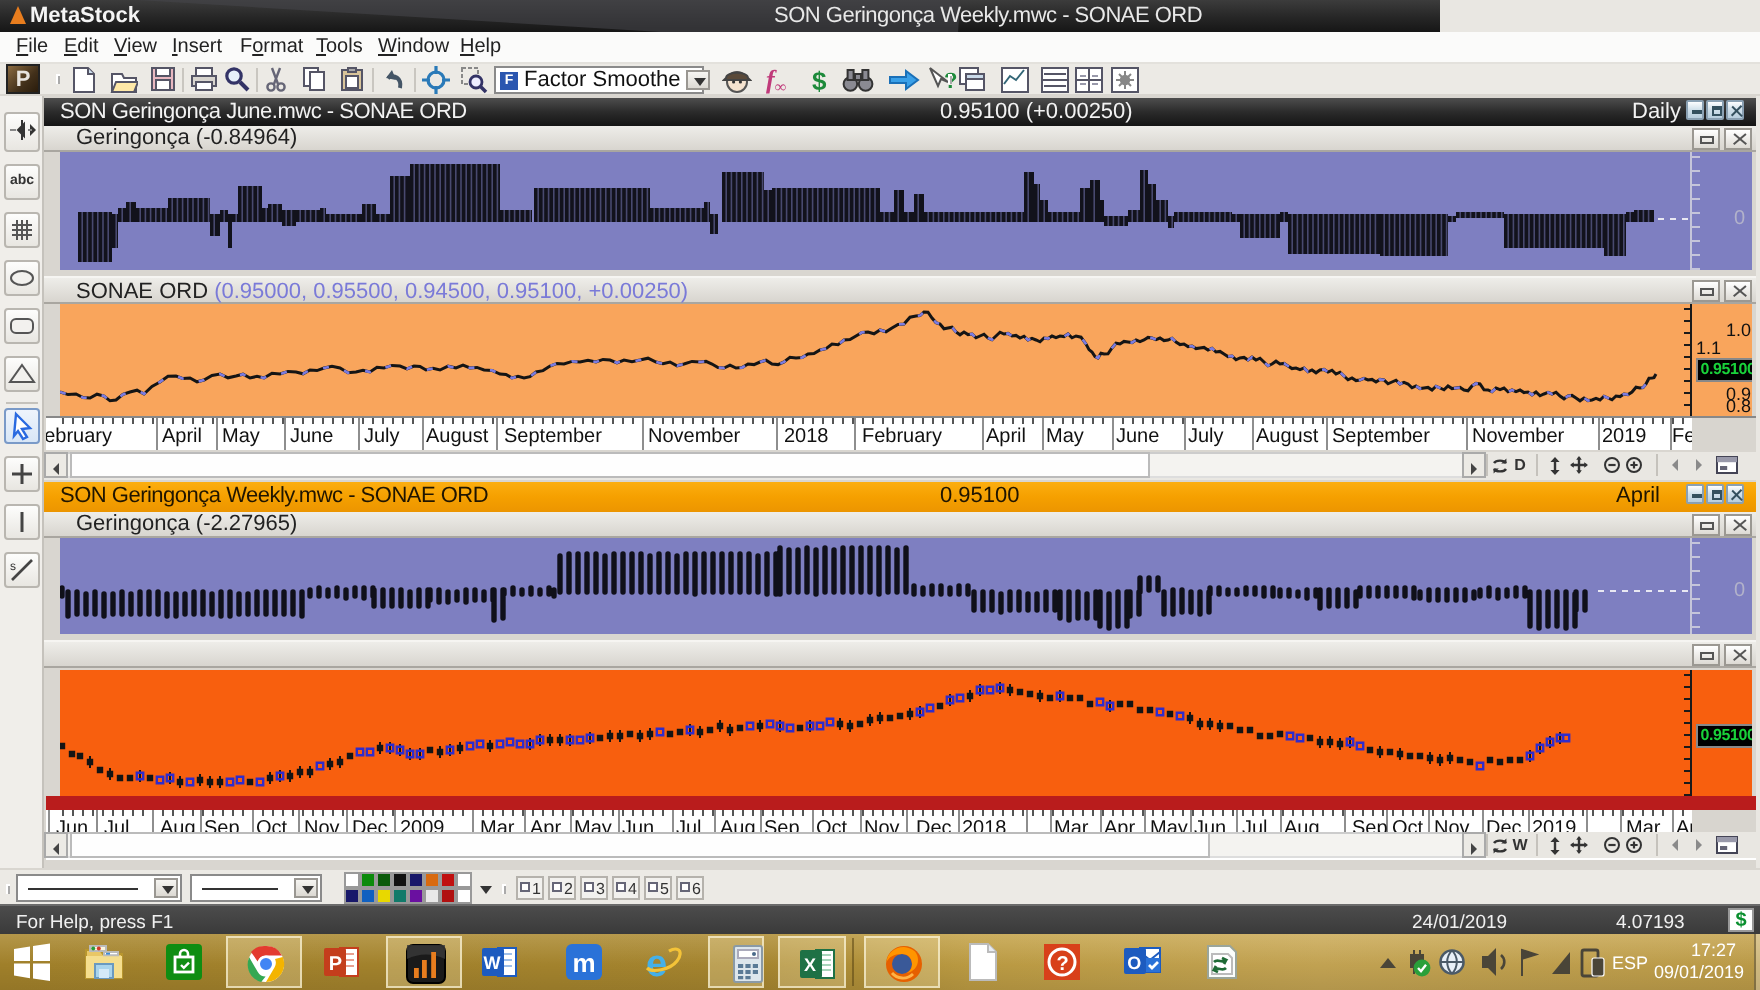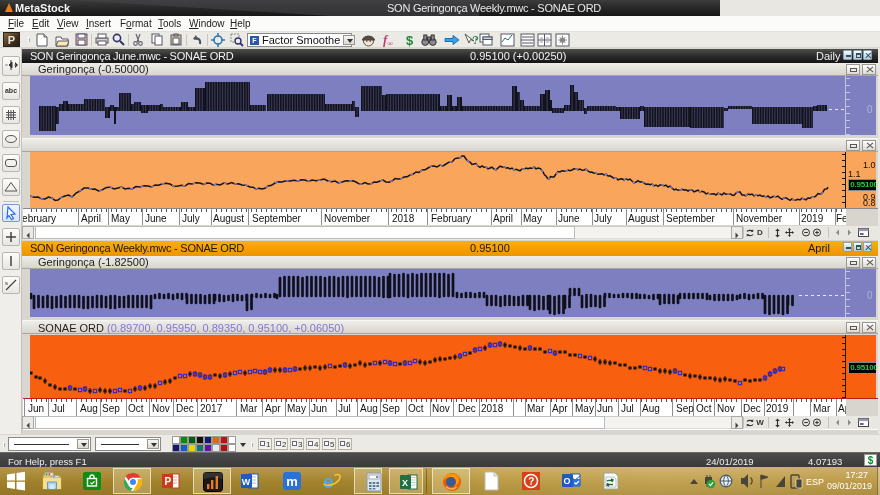--- a/index.html
+++ b/index.html
@@ -213,41 +213,42 @@
 </div>
 
 <div class="abs" style="left:22px;top:48px;width:856px;height:191px;background:#d9d6d0">
   <div class="abs" style="left:0;top:1px;width:856px;height:14px;background:linear-gradient(#4e4e4e,#2b2b2b 50%,#141414);color:#f2f2f2;font-size:11px">
     <span class="abs" style="left:8px;top:1px;letter-spacing:-0.25px">SON Geringonça June.mwc - SONAE ORD</span>
     <span class="abs" style="left:448px;top:1px">0.95100 (+0.00250)</span>
     <span class="abs" style="left:794px;top:1px">Daily</span>
     <span class="abs" style="left:820px;top:1px"><span class="winbtn"><span class="glyph-min"></span></span><span class="winbtn"><span class="glyph-max"></span></span><span class="winbtn"><span class="glyph-x1"></span><span class="glyph-x2"></span></span></span>
   </div>
   <div class="abs" style="left:0;top:15px;width:856px;height:13px;background:linear-gradient(#eeede9,#d8d5cf);border-bottom:1px solid #a9a6a0">
-    <span class="abs" style="left:16px;top:0;font-size:11px;color:#222">Geringonça (-0.50000)</span>
+    <span class="abs" style="left:16px;top:0;font-size:11px;color:#222">Geringonça (-0.84964)</span>
     <span class="panebtn" style="left:824px;top:1px">
         <span class="pglyph-box"></span>
       </span>
     <span class="panebtn" style="left:840px;top:1px">
         <span class="pglyph-x1"></span>
         <span class="pglyph-x2"></span>
       </span>
   </div>
 
   <div class="abs" style="left:8px;top:28px;width:846px;height:59px;background:#7e7fc1;overflow:hidden">
     <svg width="846" height="59" style="position:absolute;left:0;top:0">
         <path d="M9 30H26V55H9zM26 31H29V48H26zM29 28H33V35H29zM33 25H38V35H33zM38 28H54V35H38zM54 23H75V35H54zM75 31H80V42H75zM80 29H84V35H80zM84 31H86V48H84zM86 31H89V35H86zM89 17H101V35H89zM101 28H104V35H101zM104 26H111V35H104zM111 29H118V37H111zM118 29H130V35H118zM130 28H133V35H130zM133 31H151V35H133zM151 26H158V35H151zM158 31H165V35H158zM165 12H175V35H165zM175 6H220V35H175zM220 29H236V35H220zM237 18H295V35H237zM295 28H322V35H295zM322 25H325V35H322zM325 31H329V41H325zM331 10H352V35H331zM352 19H356V35H352zM356 18H410V35H356zM410 30H417V35H410zM417 19H422V35H417zM422 30H427V35H422zM427 21H432V35H427zM432 30H482V35H432zM482 10H487V35H482zM487 16H490V35H487zM490 24H494V35H490zM494 30H510V35H494zM510 18H515V35H510zM515 14H520V35H515zM520 24H522V35H520zM522 32H534V37H522zM534 29H540V35H534zM540 9H544V35H540zM544 16H548V35H544zM548 24H554V35H548zM554 32H557V38H554zM557 30H586V35H557zM586 31H590V35H586zM590 31H610V43H590zM610 30H614V35H610zM614 31H660V51H614zM660 31H694V52H660zM694 32H698V35H694zM698 30H722V33H698zM722 31H772V48H722zM772 31H783V52H772zM783 30H787V35H783zM787 29H797V35H787z" fill="#12121c"></path>
         <path d="M11.1 29.5V55.5M13.7 29.5V55.5M16.3 29.5V55.5M18.9 29.5V55.5M21.5 29.5V55.5M24.1 29.5V55.5M28.1 30.5V48.5M31.1 27.5V35.5M35.1 24.5V35.5M40.1 27.5V35.5M42.7 27.5V35.5M45.3 27.5V35.5M47.9 27.5V35.5M50.5 27.5V35.5M53.1 27.5V35.5M56.1 22.5V35.5M58.7 22.5V35.5M61.3 22.5V35.5M63.9 22.5V35.5M66.5 22.5V35.5M69.1 22.5V35.5M71.7 22.5V35.5M74.3 22.5V35.5M77.1 30.5V42.5M82.1 28.5V35.5M88.1 30.5V35.5M91.1 16.5V35.5M93.7 16.5V35.5M96.3 16.5V35.5M98.9 16.5V35.5M103.1 27.5V35.5M106.1 25.5V35.5M108.7 25.5V35.5M113.1 28.5V37.5M115.7 28.5V37.5M120.1 28.5V35.5M122.7 28.5V35.5M125.3 28.5V35.5M127.9 28.5V35.5M132.1 27.5V35.5M135.1 30.5V35.5M137.7 30.5V35.5M140.3 30.5V35.5M142.9 30.5V35.5M145.5 30.5V35.5M148.1 30.5V35.5M153.1 25.5V35.5M155.7 25.5V35.5M160.1 30.5V35.5M162.7 30.5V35.5M167.1 11.5V35.5M169.7 11.5V35.5M172.3 11.5V35.5M177.1 5.5V35.5M179.7 5.5V35.5M182.3 5.5V35.5M184.9 5.5V35.5M187.5 5.5V35.5M190.1 5.5V35.5M192.7 5.5V35.5M195.3 5.5V35.5M197.9 5.5V35.5M200.5 5.5V35.5M203.1 5.5V35.5M205.7 5.5V35.5M208.3 5.5V35.5M210.9 5.5V35.5M213.5 5.5V35.5M216.1 5.5V35.5M218.7 5.5V35.5M222.1 28.5V35.5M224.7 28.5V35.5M227.3 28.5V35.5M229.9 28.5V35.5M232.5 28.5V35.5M235.1 28.5V35.5M239.1 17.5V35.5M241.7 17.5V35.5M244.3 17.5V35.5M246.9 17.5V35.5M249.5 17.5V35.5M252.1 17.5V35.5M254.7 17.5V35.5M257.3 17.5V35.5M259.9 17.5V35.5M262.5 17.5V35.5M265.1 17.5V35.5M267.7 17.5V35.5M270.3 17.5V35.5M272.9 17.5V35.5M275.5 17.5V35.5M278.1 17.5V35.5M280.7 17.5V35.5M283.3 17.5V35.5M285.9 17.5V35.5M288.5 17.5V35.5M291.1 17.5V35.5M293.7 17.5V35.5M297.1 27.5V35.5M299.7 27.5V35.5M302.3 27.5V35.5M304.9 27.5V35.5M307.5 27.5V35.5M310.1 27.5V35.5M312.7 27.5V35.5M315.3 27.5V35.5M317.9 27.5V35.5M320.5 27.5V35.5M324.1 24.5V35.5M327.1 30.5V41.5M333.1 9.5V35.5M335.7 9.5V35.5M338.3 9.5V35.5M340.9 9.5V35.5M343.5 9.5V35.5M346.1 9.5V35.5M348.7 9.5V35.5M351.3 9.5V35.5M354.1 18.5V35.5M358.1 17.5V35.5M360.7 17.5V35.5M363.3 17.5V35.5M365.9 17.5V35.5M368.5 17.5V35.5M371.1 17.5V35.5M373.7 17.5V35.5M376.3 17.5V35.5M378.9 17.5V35.5M381.5 17.5V35.5M384.1 17.5V35.5M386.7 17.5V35.5M389.3 17.5V35.5M391.9 17.5V35.5M394.5 17.5V35.5M397.1 17.5V35.5M399.7 17.5V35.5M402.3 17.5V35.5M404.9 17.5V35.5M407.5 17.5V35.5M412.1 29.5V35.5M414.7 29.5V35.5M419.1 18.5V35.5M424.1 29.5V35.5M429.1 20.5V35.5M434.1 29.5V35.5M436.7 29.5V35.5M439.3 29.5V35.5M441.9 29.5V35.5M444.5 29.5V35.5M447.1 29.5V35.5M449.7 29.5V35.5M452.3 29.5V35.5M454.9 29.5V35.5M457.5 29.5V35.5M460.1 29.5V35.5M462.7 29.5V35.5M465.3 29.5V35.5M467.9 29.5V35.5M470.5 29.5V35.5M473.1 29.5V35.5M475.7 29.5V35.5M478.3 29.5V35.5M480.9 29.5V35.5M484.1 9.5V35.5M489.1 15.5V35.5M492.1 23.5V35.5M496.1 29.5V35.5M498.7 29.5V35.5M501.3 29.5V35.5M503.9 29.5V35.5M506.5 29.5V35.5M509.1 29.5V35.5M512.1 17.5V35.5M517.1 13.5V35.5M524.1 31.5V37.5M526.7 31.5V37.5M529.3 31.5V37.5M531.9 31.5V37.5M536.1 28.5V35.5M538.7 28.5V35.5M542.1 8.5V35.5M546.1 15.5V35.5M550.1 23.5V35.5M552.7 23.5V35.5M556.1 31.5V38.5M559.1 29.5V35.5M561.7 29.5V35.5M564.3 29.5V35.5M566.9 29.5V35.5M569.5 29.5V35.5M572.1 29.5V35.5M574.7 29.5V35.5M577.3 29.5V35.5M579.9 29.5V35.5M582.5 29.5V35.5M585.1 29.5V35.5M588.1 30.5V35.5M592.1 30.5V43.5M594.7 30.5V43.5M597.3 30.5V43.5M599.9 30.5V43.5M602.5 30.5V43.5M605.1 30.5V43.5M607.7 30.5V43.5M612.1 29.5V35.5M616.1 30.5V51.5M618.7 30.5V51.5M621.3 30.5V51.5M623.9 30.5V51.5M626.5 30.5V51.5M629.1 30.5V51.5M631.7 30.5V51.5M634.3 30.5V51.5M636.9 30.5V51.5M639.5 30.5V51.5M642.1 30.5V51.5M644.7 30.5V51.5M647.3 30.5V51.5M649.9 30.5V51.5M652.5 30.5V51.5M655.1 30.5V51.5M657.7 30.5V51.5M662.1 30.5V52.5M664.7 30.5V52.5M667.3 30.5V52.5M669.9 30.5V52.5M672.5 30.5V52.5M675.1 30.5V52.5M677.7 30.5V52.5M680.3 30.5V52.5M682.9 30.5V52.5M685.5 30.5V52.5M688.1 30.5V52.5M690.7 30.5V52.5M693.3 30.5V52.5M696.1 31.5V35.5M700.1 29.5V33.5M702.7 29.5V33.5M705.3 29.5V33.5M707.9 29.5V33.5M710.5 29.5V33.5M713.1 29.5V33.5M715.7 29.5V33.5M718.3 29.5V33.5M720.9 29.5V33.5M724.1 30.5V48.5M726.7 30.5V48.5M729.3 30.5V48.5M731.9 30.5V48.5M734.5 30.5V48.5M737.1 30.5V48.5M739.7 30.5V48.5M742.3 30.5V48.5M744.9 30.5V48.5M747.5 30.5V48.5M750.1 30.5V48.5M752.7 30.5V48.5M755.3 30.5V48.5M757.9 30.5V48.5M760.5 30.5V48.5M763.1 30.5V48.5M765.7 30.5V48.5M768.3 30.5V48.5M770.9 30.5V48.5M774.1 30.5V52.5M776.7 30.5V52.5M779.3 30.5V52.5M781.9 30.5V52.5M785.1 29.5V35.5M789.1 28.5V35.5M791.7 28.5V35.5M794.3 28.5V35.5" stroke="#7e7fc1" stroke-width="0.8" opacity="0.5" fill="none"></path>
       </svg>
     <div class="abs" style="left:799px;top:33px;width:16px;height:1px;background:repeating-linear-gradient(90deg,#e8e8f2 0 3px,transparent 3px 6px)"></div>
     <div class="abs" style="left:815px;top:0;width:1px;height:59px;background:#c5c5da"></div>
     <div class="abs" style="left:815px;top:2px;width:5px;height:57px;background:repeating-linear-gradient(#c5c5da 0 1px,transparent 1px 7px)"></div>
     <div class="abs" style="left:837px;top:28px;font-size:10px;color:#b2b2ca">0</div>
   </div>
   <div class="abs" style="left:0;top:90px;width:856px;height:14px;background:linear-gradient(#eeede9,#d8d5cf);border-top:1px solid #f6f5f2;border-bottom:1px solid #a9a6a0">
+    <span class="abs" style="left:16px;top:1px;font-size:11px;color:#222">SONAE ORD <span style="color:#7a7ad8">(0.95000, 0.95500, 0.94500, 0.95100, +0.00250)</span></span>
     <span class="panebtn" style="left:824px;top:1px">
         <span class="pglyph-box"></span>
       </span>
     <span class="panebtn" style="left:840px;top:1px">
         <span class="pglyph-x1"></span>
         <span class="pglyph-x2"></span>
       </span>
   </div>
 
   <div class="abs" style="left:8px;top:104px;width:846px;height:56px;background:#f9a55c;overflow:hidden">
@@ -353,62 +354,61 @@
 </div>
 
 <div class="abs" style="left:22px;top:240px;width:856px;height:194px;background:#d9d6d0">
   <div class="abs" style="left:0;top:1px;width:856px;height:15px;background:linear-gradient(#fcae10,#f5a000 50%,#ec9500);color:#201500;font-size:11px">
     <span class="abs" style="left:8px;top:1px;letter-spacing:-0.25px">SON Geringonça Weekly.mwc - SONAE ORD</span>
     <span class="abs" style="left:448px;top:1px">0.95100</span>
     <span class="abs" style="left:786px;top:1px">April</span>
     <span class="abs" style="left:820px;top:1px"><span class="winbtn"><span class="glyph-min"></span></span><span class="winbtn"><span class="glyph-max"></span></span><span class="winbtn"><span class="glyph-x1"></span><span class="glyph-x2"></span></span></span>
   </div>
   <div class="abs" style="left:0;top:16px;width:856px;height:13px;background:linear-gradient(#eeede9,#d8d5cf);border-bottom:1px solid #a9a6a0">
-    <span class="abs" style="left:16px;top:0;font-size:11px;color:#222">Geringonça (-1.82500)</span>
+    <span class="abs" style="left:16px;top:0;font-size:11px;color:#222">Geringonça (-2.27965)</span>
     <span class="panebtn" style="left:824px;top:1px">
         <span class="pglyph-box"></span>
       </span>
     <span class="panebtn" style="left:840px;top:1px">
         <span class="pglyph-x1"></span>
         <span class="pglyph-x2"></span>
       </span>
   </div>
 
   <div class="abs" style="left:8px;top:29px;width:846px;height:48px;background:#7e7fc1;overflow:hidden">
     <svg width="846" height="48" style="position:absolute;left:0;top:0">
         <path d="M1.0 25V29M4.0 27V39M8.5 27V38M13.0 28V38M17.5 27V38M22.0 28V39M26.5 28V38M31.0 27V38M35.5 28V38M40.0 27V38M44.5 27V38M49.0 27V38M53.5 28V39M58.0 28V39M62.5 28V38M67.0 27V38M71.5 27V38M76.0 28V38M80.5 27V39M85.0 27V39M89.5 28V38M94.0 28V38M98.5 27V38M103.0 27V38M107.5 27V38M112.0 27V38M116.5 27V38M121.0 27V39M125.0 26V29M129.5 25V29M134.0 26V29M138.5 25V29M143.0 26V30M147.5 25V29M152.0 25V30M156.5 25V29M157.0 26V34M161.5 26V34M166.0 26V34M170.5 26V34M175.0 27V34M179.5 26V34M184.0 26V34M185.0 26V31M189.5 26V32M194.0 27V32M198.5 27V31M203.0 26V32M207.5 26V31M212.0 27V31M216.5 26V31M217.0 26V41M221.5 26V40M222.0 26V28M226.5 25V28M231.0 26V28M235.5 25V28M240.0 26V28M244.5 25V28M247.0 26V29M250.0 9V27M254.5 8V27M259.0 8V27M263.5 8V27M268.0 8V27M272.5 9V27M277.0 8V27M281.5 8V27M286.0 8V27M290.5 8V27M295.0 9V27M299.5 8V27M304.0 8V27M308.5 9V27M313.0 8V27M317.5 8V28M322.0 8V27M326.5 8V27M331.0 8V27M335.5 8V27M340.0 8V27M344.5 8V27M349.0 9V27M353.5 8V28M358.0 8V28M360.0 5V28M364.5 6V27M369.0 6V27M373.5 5V27M378.0 6V28M382.5 5V27M387.0 6V27M391.5 5V27M396.0 5V27M400.5 5V27M405.0 5V27M409.5 5V28M414.0 5V27M418.5 6V27M423.0 5V27M427.0 24V28M431.5 25V28M436.0 24V28M440.5 24V28M445.0 25V28M449.5 24V28M454.0 24V28M457.0 27V36M461.5 27V36M466.0 27V36M470.5 28V37M475.0 27V36M479.5 27V36M484.0 28V36M488.5 28V36M493.0 27V36M497.5 27V36M500.0 27V40M504.5 27V41M509.0 27V40M513.5 28V40M518.0 27V40M520.0 27V44M524.5 28V45M529.0 27V44M533.5 27V44M535.0 27V39M539.5 27V38M540.0 20V27M544.5 20V26M549.0 20V26M552.0 27V38M556.5 26V38M561.0 26V37M565.5 27V37M570.0 27V38M574.5 27V37M575.0 25V28M579.5 25V28M584.0 26V28M588.5 26V28M593.0 25V28M597.5 25V28M602.0 25V29M606.5 25V29M610.0 26V29M614.5 26V29M619.0 27V29M623.5 26V30M628.0 26V29M630.0 26V35M634.5 26V34M639.0 26V34M643.5 26V34M648.0 27V34M650.0 25V29M654.5 25V29M659.0 25V29M663.5 25V29M668.0 25V29M672.5 25V29M677.0 25V30M680.0 27V30M684.5 26V31M689.0 26V31M693.5 26V31M698.0 26V31M702.5 26V31M707.0 27V30M710.0 26V29M714.5 25V29M719.0 26V30M723.5 26V29M728.0 25V29M732.5 25V29M735.0 27V44M739.5 27V45M744.0 27V44M748.5 27V44M753.0 27V45M757.5 28V44M758.0 27V36M762.5 27V36" stroke="#10101a" stroke-width="2.7" fill="none" stroke-linecap="round"></path>
       </svg>
     <div class="abs" style="left:769px;top:26px;width:46px;height:1px;background:repeating-linear-gradient(90deg,#e8e8f2 0 3px,transparent 3px 6px)"></div>
     <div class="abs" style="left:815px;top:0;width:1px;height:48px;background:#c5c5da"></div>
     <div class="abs" style="left:815px;top:2px;width:5px;height:46px;background:repeating-linear-gradient(#c5c5da 0 1px,transparent 1px 7px)"></div>
     <div class="abs" style="left:837px;top:21px;font-size:10px;color:#b2b2ca">0</div>
   </div>
   <div class="abs" style="left:0;top:80px;width:856px;height:14px;background:linear-gradient(#eeede9,#d8d5cf);border-top:1px solid #f6f5f2;border-bottom:1px solid #a9a6a0">
-    <span class="abs" style="left:16px;top:1px;font-size:11px;color:#222">SONAE ORD <span style="color:#7a7ad8">(0.89700, 0.95950, 0.89350, 0.95100, +0.06050)</span></span>
     <span class="panebtn" style="left:824px;top:1px">
         <span class="pglyph-box"></span>
       </span>
     <span class="panebtn" style="left:840px;top:1px">
         <span class="pglyph-x1"></span>
         <span class="pglyph-x2"></span>
       </span>
   </div>
 
   <div class="abs" style="left:8px;top:95px;width:846px;height:63px;background:#f85f0e;overflow:hidden">
     <svg width="846" height="63" style="position:absolute;left:0;top:0">
         <path d="M15 43V49M25 49V55M40 50V56M55 51V57M60 53V59M70 52V58M75 53V59M80 53V59M105 51V57M110 50V56M115 50V56M120 48V54M125 48V54M135 44V50M140 43V49M160 36V42M165 36V42M170 37V43M175 39V45M180 39V45M190 38V44M195 37V43M200 36V42M215 35V41M235 34V40M240 32V38M245 32V38M250 32V38M255 32V38M265 31V37M275 30V36M280 30V36M290 30V36M295 29V35M315 27V33M320 28V34M330 25V31M335 27V33M350 25V31M360 25V31M375 25V31M390 24V30M395 25V31M405 22V28M410 21V27M425 19V25M430 18V24M445 12V18M455 10V16M460 7V13M470 6V12M475 7V13M490 10V16M500 10V16M525 15V21M565 21V27M570 24V30M575 24V30M580 25V31M630 33V39M635 33V39M640 34V40M645 33V39M660 38V44M670 39V45M685 41V47M690 42V48M695 41V47M735 40V46M740 36V42M745 33V39M750 31V37" stroke="#141414" stroke-width="1" fill="none"></path>
         <path d="M-0.6000000000000001 36.4h3.2v3.2h-3.2zM4.4 40.4h3.2v3.2h-3.2zM8.4 41.4h3.2v3.2h-3.2zM13.4 44.4h3.2v3.2h-3.2zM18.4 48.4h3.2v3.2h-3.2zM23.4 50.4h3.2v3.2h-3.2zM28.4 52.4h3.2v3.2h-3.2zM33.4 52.4h3.2v3.2h-3.2zM43.4 52.4h3.2v3.2h-3.2zM58.4 54.4h3.2v3.2h-3.2zM68.4 53.4h3.2v3.2h-3.2zM73.4 54.4h3.2v3.2h-3.2zM78.4 54.4h3.2v3.2h-3.2zM93.4 54.4h3.2v3.2h-3.2zM103.4 52.4h3.2v3.2h-3.2zM113.4 51.4h3.2v3.2h-3.2zM118.4 49.4h3.2v3.2h-3.2zM123.4 49.4h3.2v3.2h-3.2zM133.4 45.4h3.2v3.2h-3.2zM138.4 44.4h3.2v3.2h-3.2zM143.4 41.4h3.2v3.2h-3.2zM158.4 37.4h3.2v3.2h-3.2zM183.4 38.4h3.2v3.2h-3.2zM188.4 39.4h3.2v3.2h-3.2zM198.4 37.4h3.2v3.2h-3.2zM213.4 36.4h3.2v3.2h-3.2zM243.4 33.4h3.2v3.2h-3.2zM248.4 33.4h3.2v3.2h-3.2zM268.4 32.4h3.2v3.2h-3.2zM273.4 31.4h3.2v3.2h-3.2zM278.4 31.4h3.2v3.2h-3.2zM283.4 30.4h3.2v3.2h-3.2zM288.4 31.4h3.2v3.2h-3.2zM293.4 30.4h3.2v3.2h-3.2zM303.4 30.4h3.2v3.2h-3.2zM308.4 29.4h3.2v3.2h-3.2zM318.4 29.4h3.2v3.2h-3.2zM323.4 28.4h3.2v3.2h-3.2zM328.4 26.4h3.2v3.2h-3.2zM333.4 28.4h3.2v3.2h-3.2zM338.4 27.4h3.2v3.2h-3.2zM348.4 26.4h3.2v3.2h-3.2zM368.4 27.4h3.2v3.2h-3.2zM388.4 25.4h3.2v3.2h-3.2zM393.4 26.4h3.2v3.2h-3.2zM398.4 25.4h3.2v3.2h-3.2zM403.4 23.4h3.2v3.2h-3.2zM408.4 22.4h3.2v3.2h-3.2zM413.4 22.4h3.2v3.2h-3.2zM418.4 21.4h3.2v3.2h-3.2zM423.4 20.4h3.2v3.2h-3.2zM438.4 16.4h3.2v3.2h-3.2zM453.4 11.4h3.2v3.2h-3.2zM473.4 8.4h3.2v3.2h-3.2zM478.4 9.4h3.2v3.2h-3.2zM483.4 10.4h3.2v3.2h-3.2zM488.4 11.4h3.2v3.2h-3.2zM493.4 12.4h3.2v3.2h-3.2zM503.4 12.4h3.2v3.2h-3.2zM508.4 12.4h3.2v3.2h-3.2zM513.4 15.4h3.2v3.2h-3.2zM528.4 15.4h3.2v3.2h-3.2zM533.4 15.4h3.2v3.2h-3.2zM538.4 18.4h3.2v3.2h-3.2zM543.4 18.4h3.2v3.2h-3.2zM553.4 20.4h3.2v3.2h-3.2zM563.4 22.4h3.2v3.2h-3.2zM568.4 25.4h3.2v3.2h-3.2zM573.4 25.4h3.2v3.2h-3.2zM578.4 26.4h3.2v3.2h-3.2zM583.4 26.4h3.2v3.2h-3.2zM588.4 28.4h3.2v3.2h-3.2zM593.4 28.4h3.2v3.2h-3.2zM598.4 31.4h3.2v3.2h-3.2zM603.4 31.4h3.2v3.2h-3.2zM608.4 30.4h3.2v3.2h-3.2zM623.4 32.4h3.2v3.2h-3.2zM628.4 34.4h3.2v3.2h-3.2zM633.4 34.4h3.2v3.2h-3.2zM638.4 35.4h3.2v3.2h-3.2zM653.4 38.4h3.2v3.2h-3.2zM658.4 39.4h3.2v3.2h-3.2zM663.4 39.4h3.2v3.2h-3.2zM668.4 40.4h3.2v3.2h-3.2zM673.4 41.4h3.2v3.2h-3.2zM678.4 41.4h3.2v3.2h-3.2zM683.4 42.4h3.2v3.2h-3.2zM688.4 43.4h3.2v3.2h-3.2zM693.4 42.4h3.2v3.2h-3.2zM698.4 43.4h3.2v3.2h-3.2zM703.4 44.4h3.2v3.2h-3.2zM713.4 43.4h3.2v3.2h-3.2zM718.4 44.4h3.2v3.2h-3.2zM723.4 43.4h3.2v3.2h-3.2zM728.4 43.4h3.2v3.2h-3.2z" fill="#141414"></path>
         <path d="M38.4 51.4h3.2v3.2h-3.2zM48.4 53.4h3.2v3.2h-3.2zM53.4 52.4h3.2v3.2h-3.2zM63.4 54.4h3.2v3.2h-3.2zM83.4 54.4h3.2v3.2h-3.2zM88.4 53.4h3.2v3.2h-3.2zM98.4 54.4h3.2v3.2h-3.2zM108.4 51.4h3.2v3.2h-3.2zM128.4 46.4h3.2v3.2h-3.2zM148.4 39.4h3.2v3.2h-3.2zM153.4 39.4h3.2v3.2h-3.2zM163.4 37.4h3.2v3.2h-3.2zM168.4 38.4h3.2v3.2h-3.2zM173.4 40.4h3.2v3.2h-3.2zM178.4 40.4h3.2v3.2h-3.2zM193.4 38.4h3.2v3.2h-3.2zM203.4 36.4h3.2v3.2h-3.2zM208.4 35.4h3.2v3.2h-3.2zM218.4 35.4h3.2v3.2h-3.2zM223.4 34.4h3.2v3.2h-3.2zM228.4 35.4h3.2v3.2h-3.2zM233.4 35.4h3.2v3.2h-3.2zM238.4 33.4h3.2v3.2h-3.2zM253.4 33.4h3.2v3.2h-3.2zM258.4 33.4h3.2v3.2h-3.2zM263.4 32.4h3.2v3.2h-3.2zM298.4 29.4h3.2v3.2h-3.2zM313.4 28.4h3.2v3.2h-3.2zM343.4 26.4h3.2v3.2h-3.2zM353.4 25.4h3.2v3.2h-3.2zM358.4 26.4h3.2v3.2h-3.2zM363.4 27.4h3.2v3.2h-3.2zM373.4 26.4h3.2v3.2h-3.2zM378.4 26.4h3.2v3.2h-3.2zM383.4 24.4h3.2v3.2h-3.2zM428.4 19.4h3.2v3.2h-3.2zM433.4 17.4h3.2v3.2h-3.2zM443.4 13.4h3.2v3.2h-3.2zM448.4 12.4h3.2v3.2h-3.2zM458.4 8.4h3.2v3.2h-3.2zM463.4 8.4h3.2v3.2h-3.2zM468.4 7.4h3.2v3.2h-3.2zM498.4 11.4h3.2v3.2h-3.2zM518.4 14.4h3.2v3.2h-3.2zM523.4 16.4h3.2v3.2h-3.2zM548.4 19.4h3.2v3.2h-3.2zM558.4 21.4h3.2v3.2h-3.2zM613.4 31.4h3.2v3.2h-3.2zM618.4 32.4h3.2v3.2h-3.2zM643.4 34.4h3.2v3.2h-3.2zM648.4 36.4h3.2v3.2h-3.2zM708.4 46.4h3.2v3.2h-3.2zM733.4 41.4h3.2v3.2h-3.2zM738.4 37.4h3.2v3.2h-3.2zM743.4 34.4h3.2v3.2h-3.2zM748.4 32.4h3.2v3.2h-3.2zM751.4 32.4h3.2v3.2h-3.2z" fill="none" stroke="#2f2ccc" stroke-width="1.2"></path>
       </svg>
     <div class="abs" style="left:815px;top:0;width:1px;height:63px;background:#1a1a1a"></div>
     <div class="abs" style="left:812px;top:2px;width:4px;height:61px;background:repeating-linear-gradient(#1a1a1a 0 1px,transparent 1px 6px)"></div>
     <div class="abs" style="left:818px;top:27px;width:32px;height:12px;background:#000;border:1px solid #888;color:#19d23a;font-size:8px;font-weight:bold;line-height:10px;text-align:center;letter-spacing:-0.2px">0.95100</div>
   </div>
 
-  <div class="abs" style="left:1px;top:158px;width:855px;height:32px;background:#fff;border-top:1px solid #b91c1c;overflow:hidden">
+  <div class="abs" style="left:1px;top:158px;width:855px;height:32px;background:#fff;border-top:7px solid #b91c1c;overflow:hidden">
     <div class="abs" style="left:8px;top:0;width:816px;height:3px;background:repeating-linear-gradient(90deg,#555 0 1px,transparent 1px 5px)"></div>
     <div class="abs" style="left:1px;top:0;width:1px;height:17px;background:#8e8e8e"></div>
       <div class="abs" style="left:25px;top:0;width:1px;height:17px;background:#8e8e8e"></div>
       <div class="abs" style="left:53px;top:0;width:1px;height:17px;background:#8e8e8e"></div>
       <div class="abs" style="left:77px;top:0;width:1px;height:17px;background:#8e8e8e"></div>
       <div class="abs" style="left:103px;top:0;width:1px;height:17px;background:#8e8e8e"></div>
       <div class="abs" style="left:126px;top:0;width:1px;height:17px;background:#8e8e8e"></div>
       <div class="abs" style="left:150px;top:0;width:1px;height:17px;background:#8e8e8e"></div>
       <div class="abs" style="left:174px;top:0;width:1px;height:17px;background:#8e8e8e"></div>
       <div class="abs" style="left:213px;top:0;width:1px;height:17px;background:#8e8e8e"></div>
@@ -437,21 +437,21 @@
       <div class="abs" style="left:770px;top:0;width:1px;height:17px;background:#8e8e8e"></div>
       <div class="abs" style="left:787px;top:0;width:1px;height:17px;background:#8e8e8e"></div>
       <div class="abs" style="left:813px;top:0;width:1px;height:17px;background:#8e8e8e"></div>
       <div class="abs" style="left:5px;top:4px;font-size:10px;color:#111;white-space:nowrap">Jun</div>
       <div class="abs" style="left:29px;top:4px;font-size:10px;color:#111;white-space:nowrap">Jul</div>
       <div class="abs" style="left:57px;top:4px;font-size:10px;color:#111;white-space:nowrap">Aug</div>
       <div class="abs" style="left:79px;top:4px;font-size:10px;color:#111;white-space:nowrap">Sep</div>
       <div class="abs" style="left:105px;top:4px;font-size:10px;color:#111;white-space:nowrap">Oct</div>
       <div class="abs" style="left:129px;top:4px;font-size:10px;color:#111;white-space:nowrap">Nov</div>
       <div class="abs" style="left:153px;top:4px;font-size:10px;color:#111;white-space:nowrap">Dec</div>
-      <div class="abs" style="left:177px;top:4px;font-size:10px;color:#111;white-space:nowrap">2017</div>
+      <div class="abs" style="left:177px;top:4px;font-size:10px;color:#111;white-space:nowrap">2009</div>
       <div class="abs" style="left:217px;top:4px;font-size:10px;color:#111;white-space:nowrap">Mar</div>
       <div class="abs" style="left:242px;top:4px;font-size:10px;color:#111;white-space:nowrap">Apr</div>
       <div class="abs" style="left:264px;top:4px;font-size:10px;color:#111;white-space:nowrap">May</div>
       <div class="abs" style="left:288px;top:4px;font-size:10px;color:#111;white-space:nowrap">Jun</div>
       <div class="abs" style="left:315px;top:4px;font-size:10px;color:#111;white-space:nowrap">Jul</div>
       <div class="abs" style="left:337px;top:4px;font-size:10px;color:#111;white-space:nowrap">Aug</div>
       <div class="abs" style="left:359px;top:4px;font-size:10px;color:#111;white-space:nowrap">Sep</div>
       <div class="abs" style="left:385px;top:4px;font-size:10px;color:#111;white-space:nowrap">Oct</div>
       <div class="abs" style="left:409px;top:4px;font-size:10px;color:#111;white-space:nowrap">Nov</div>
       <div class="abs" style="left:435px;top:4px;font-size:10px;color:#111;white-space:nowrap">Dec</div>

